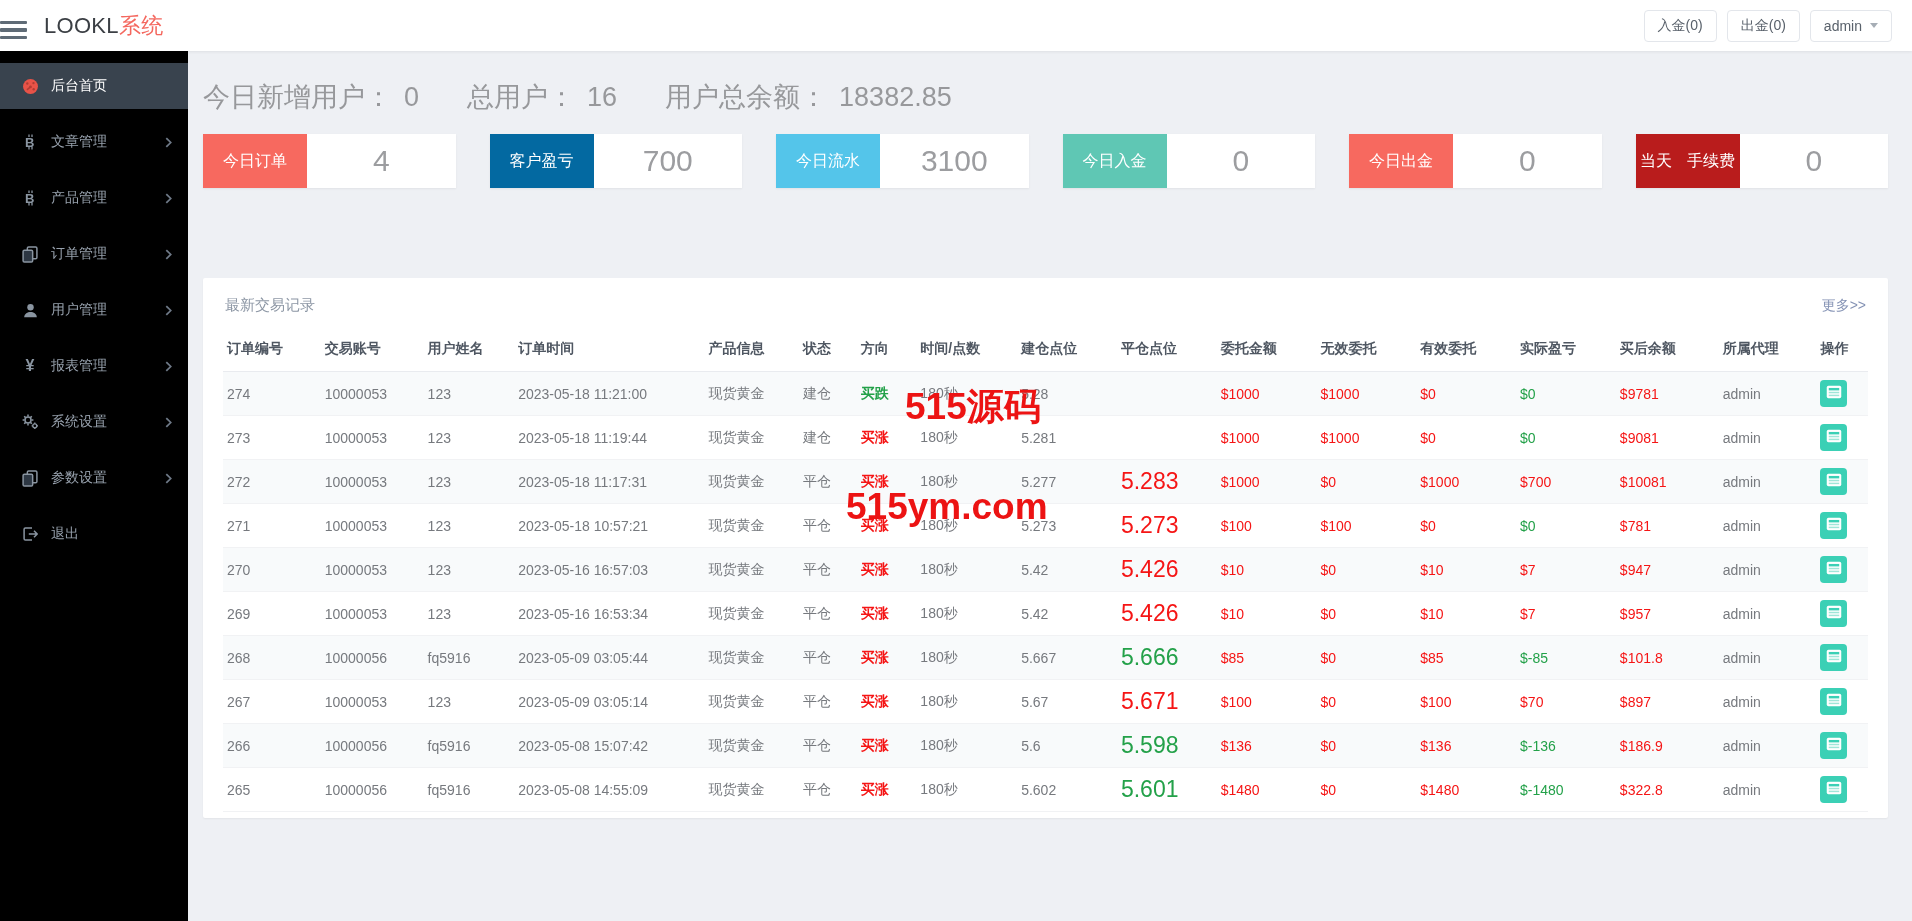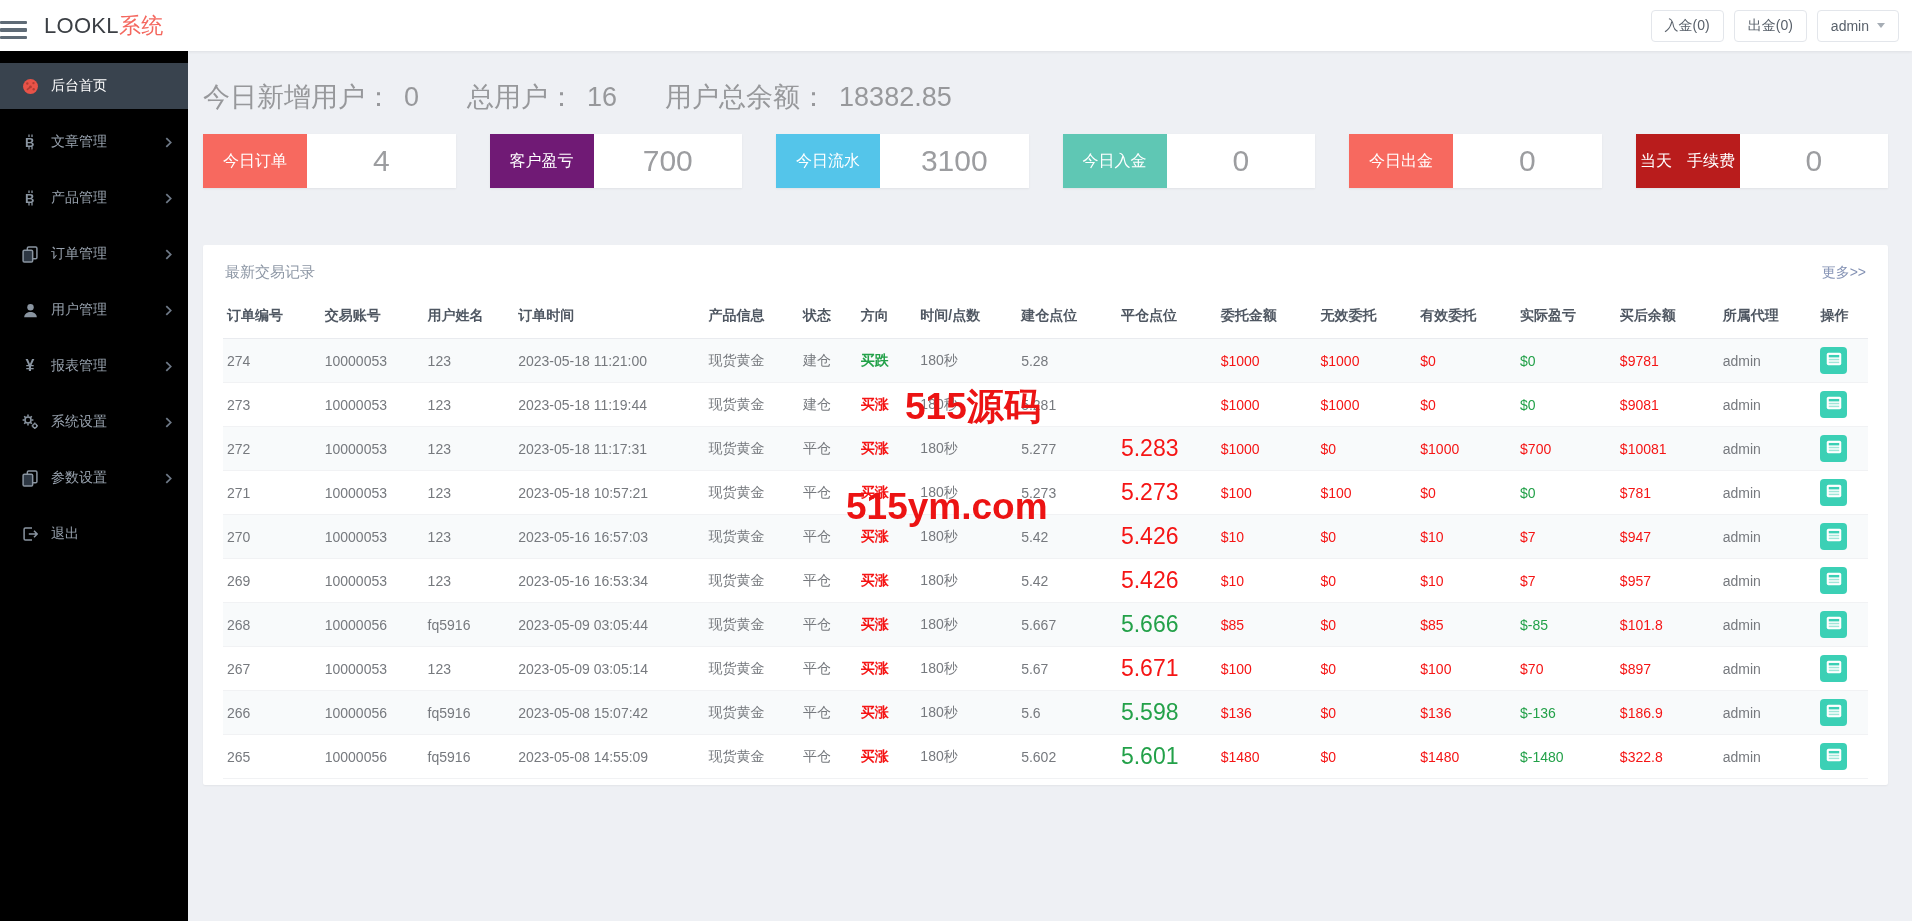--- a/index.html
+++ b/index.html
@@ -8,21 +8,21 @@
 
   
   .topbar { height:51px; background:#fff; display:flex; align-items:center; justify-content:space-between;
             box-shadow:0 1px 3px rgba(0,0,0,.07); position:relative; z-index:6; }
   .topbar-left { display:flex; align-items:flex-end; }
   .hamburger { width:27px; height:21px; display:flex; flex-direction:column; justify-content:space-between;
                cursor:pointer; margin-right:17px; padding:1px 0; }
   .hamburger span { display:block; height:3.4px; background:#5f6b76; border-radius:1px; }
   .logo { font-size:22px; color:#3b3f44; letter-spacing:.3px; }
   .logo .red { color:#f4685f; }
-  .topbar-right { display:flex; align-items:center; gap:10px; padding-right:13px; }
+  .topbar-right { display:flex; align-items:center; gap:10px; padding-right:20px; }
   .tb-btn { background:#fff; border:1px solid #e3e6eb; border-radius:4px; color:#59616b; font-size:14px;
             height:32px; padding:0 13px; display:flex; align-items:center; cursor:pointer; }
   .caret { width:0; height:0; border-left:4px solid transparent; border-right:4px solid transparent;
            border-top:5px solid #a6adb5; margin-left:8px; }
 
   
   .sidebar { position:absolute; top:51px; left:0; bottom:0; width:188px; background:#000000; z-index:5; }
   .menu { padding-top:12px; }
   .menu-item { height:46px; display:flex; align-items:center; padding:0 16px 0 20px; color:#97a1ad;
                font-size:14px; cursor:pointer; margin-bottom:10px; }
@@ -36,21 +36,21 @@
   .stats { margin-top:28px; display:flex; align-items:baseline; color:#97989b; font-size:27px; }
   .stat { margin-right:48px; display:flex; align-items:baseline; }
   .stat .v { margin-left:12px; }
 
   .cards { margin-top:19px; display:flex; gap:34px; }
   .card { flex:1; height:54px; display:flex; background:#fff; box-shadow:0 1px 2px rgba(0,0,0,.06); }
   .card-label { width:104px; color:#fff; font-size:16px; display:flex; flex-direction:row;
                 align-items:center; justify-content:center; line-height:1.22; }
   .card-value { flex:1; display:flex; align-items:center; justify-content:center; font-size:30px; color:#9c9da0; }
 
-  .panel { margin-top:57px; background:#fff; border-radius:2px; padding:14px 20px 6px;
+  .panel { margin-top:90px; background:#fff; border-radius:2px; padding:14px 20px 6px;
            box-shadow:0 1px 2px rgba(0,0,0,.05); }
   .panel-head { display:flex; justify-content:space-between; align-items:center; padding:4px 2px 16px; }
   .panel-title { color:#8d97a5; font-size:15px; }
   .more-link { color:#8492b4; font-size:14px; cursor:pointer; text-decoration:none; }
 
   table { width:100%; border-collapse:collapse; table-layout:fixed; }
   col:nth-child(1){width:95px} col:nth-child(2){width:100px} col:nth-child(3){width:88px}
   col:nth-child(4){width:185px} col:nth-child(5){width:92px} col:nth-child(6){width:56px}
   col:nth-child(7){width:58px} col:nth-child(8){width:98px} col:nth-child(9){width:97px}
   col:nth-child(10){width:97px} col:nth-child(11){width:97px} col:nth-child(12){width:97px}
@@ -242,21 +242,21 @@
 
   <div class="cards">
       <div class="card">
         <div class="card-label" style="background: rgb(247, 105, 95);">
           <span>今日</span>
           <span>订单</span>
         </div>
         <div class="card-value">4</div>
       </div>
       <div class="card">
-        <div class="card-label" style="background: #701a75;">
+        <div class="card-label" style="background: #0369a1;">
           <span>客户</span>
           <span>盈亏</span>
         </div>
         <div class="card-value">700</div>
       </div>
       <div class="card">
         <div class="card-label" style="background: rgb(84, 197, 234);">
           <span>今日</span>
           <span>流水</span>
         </div>

